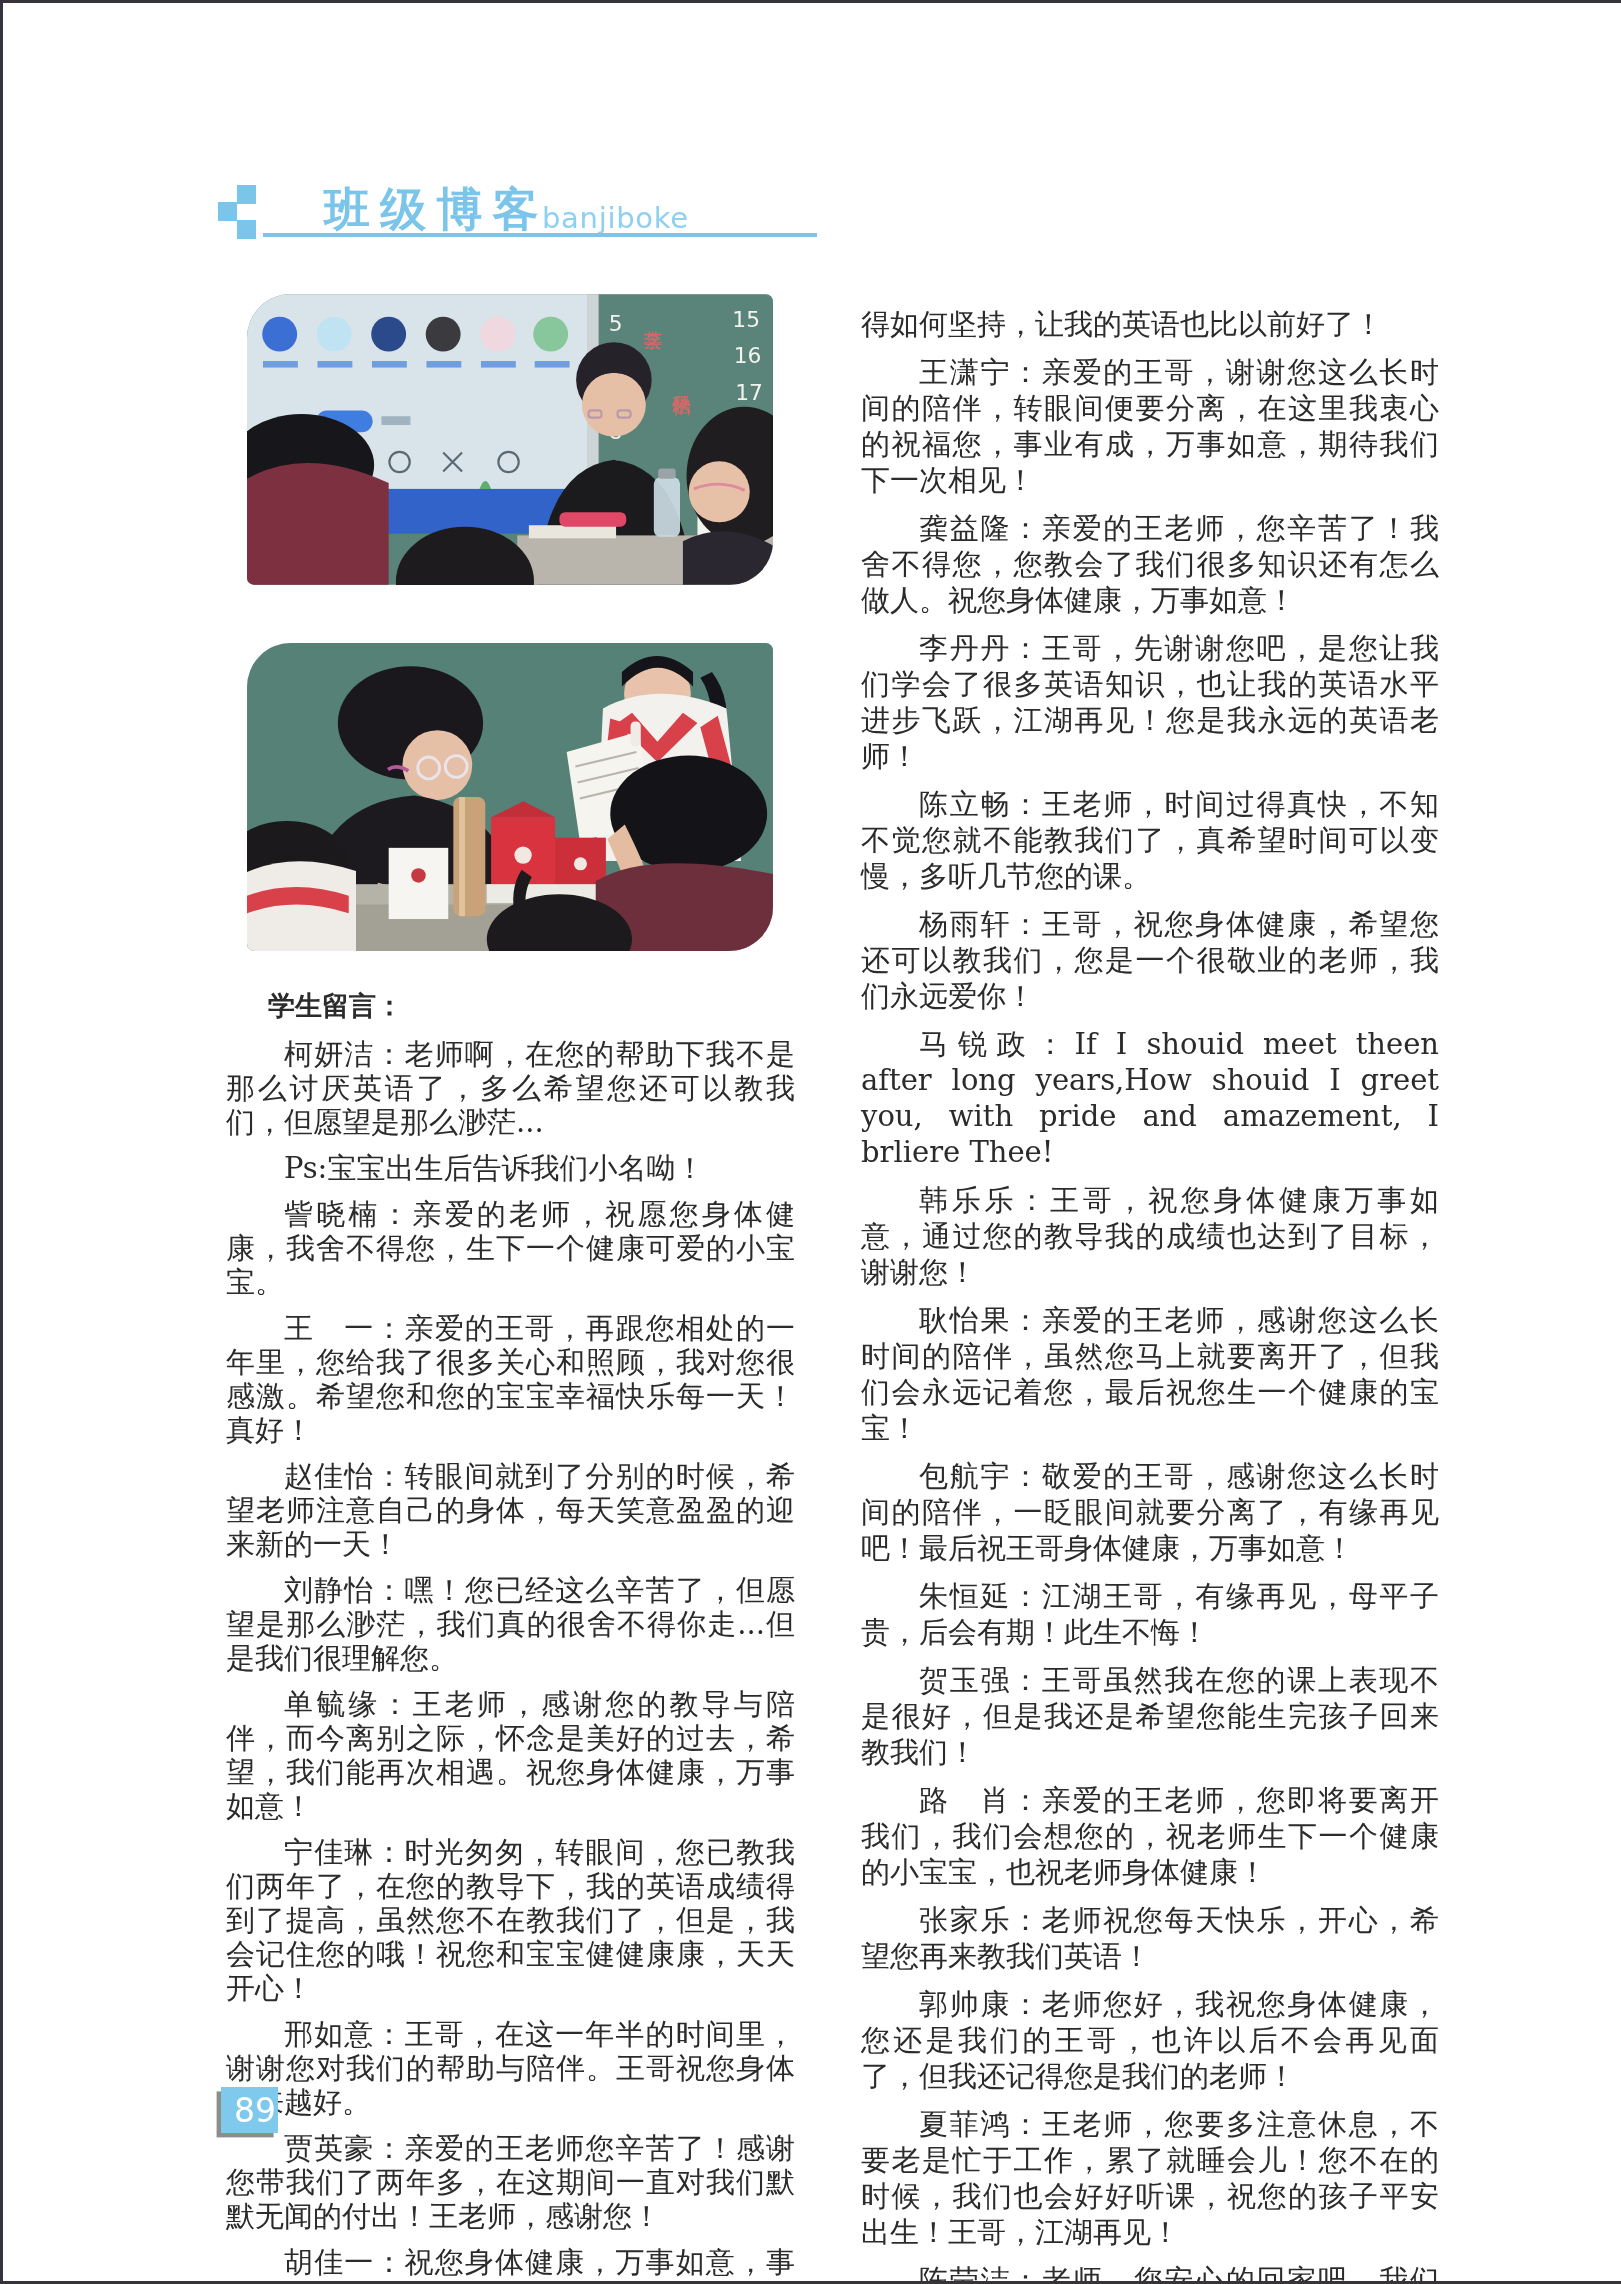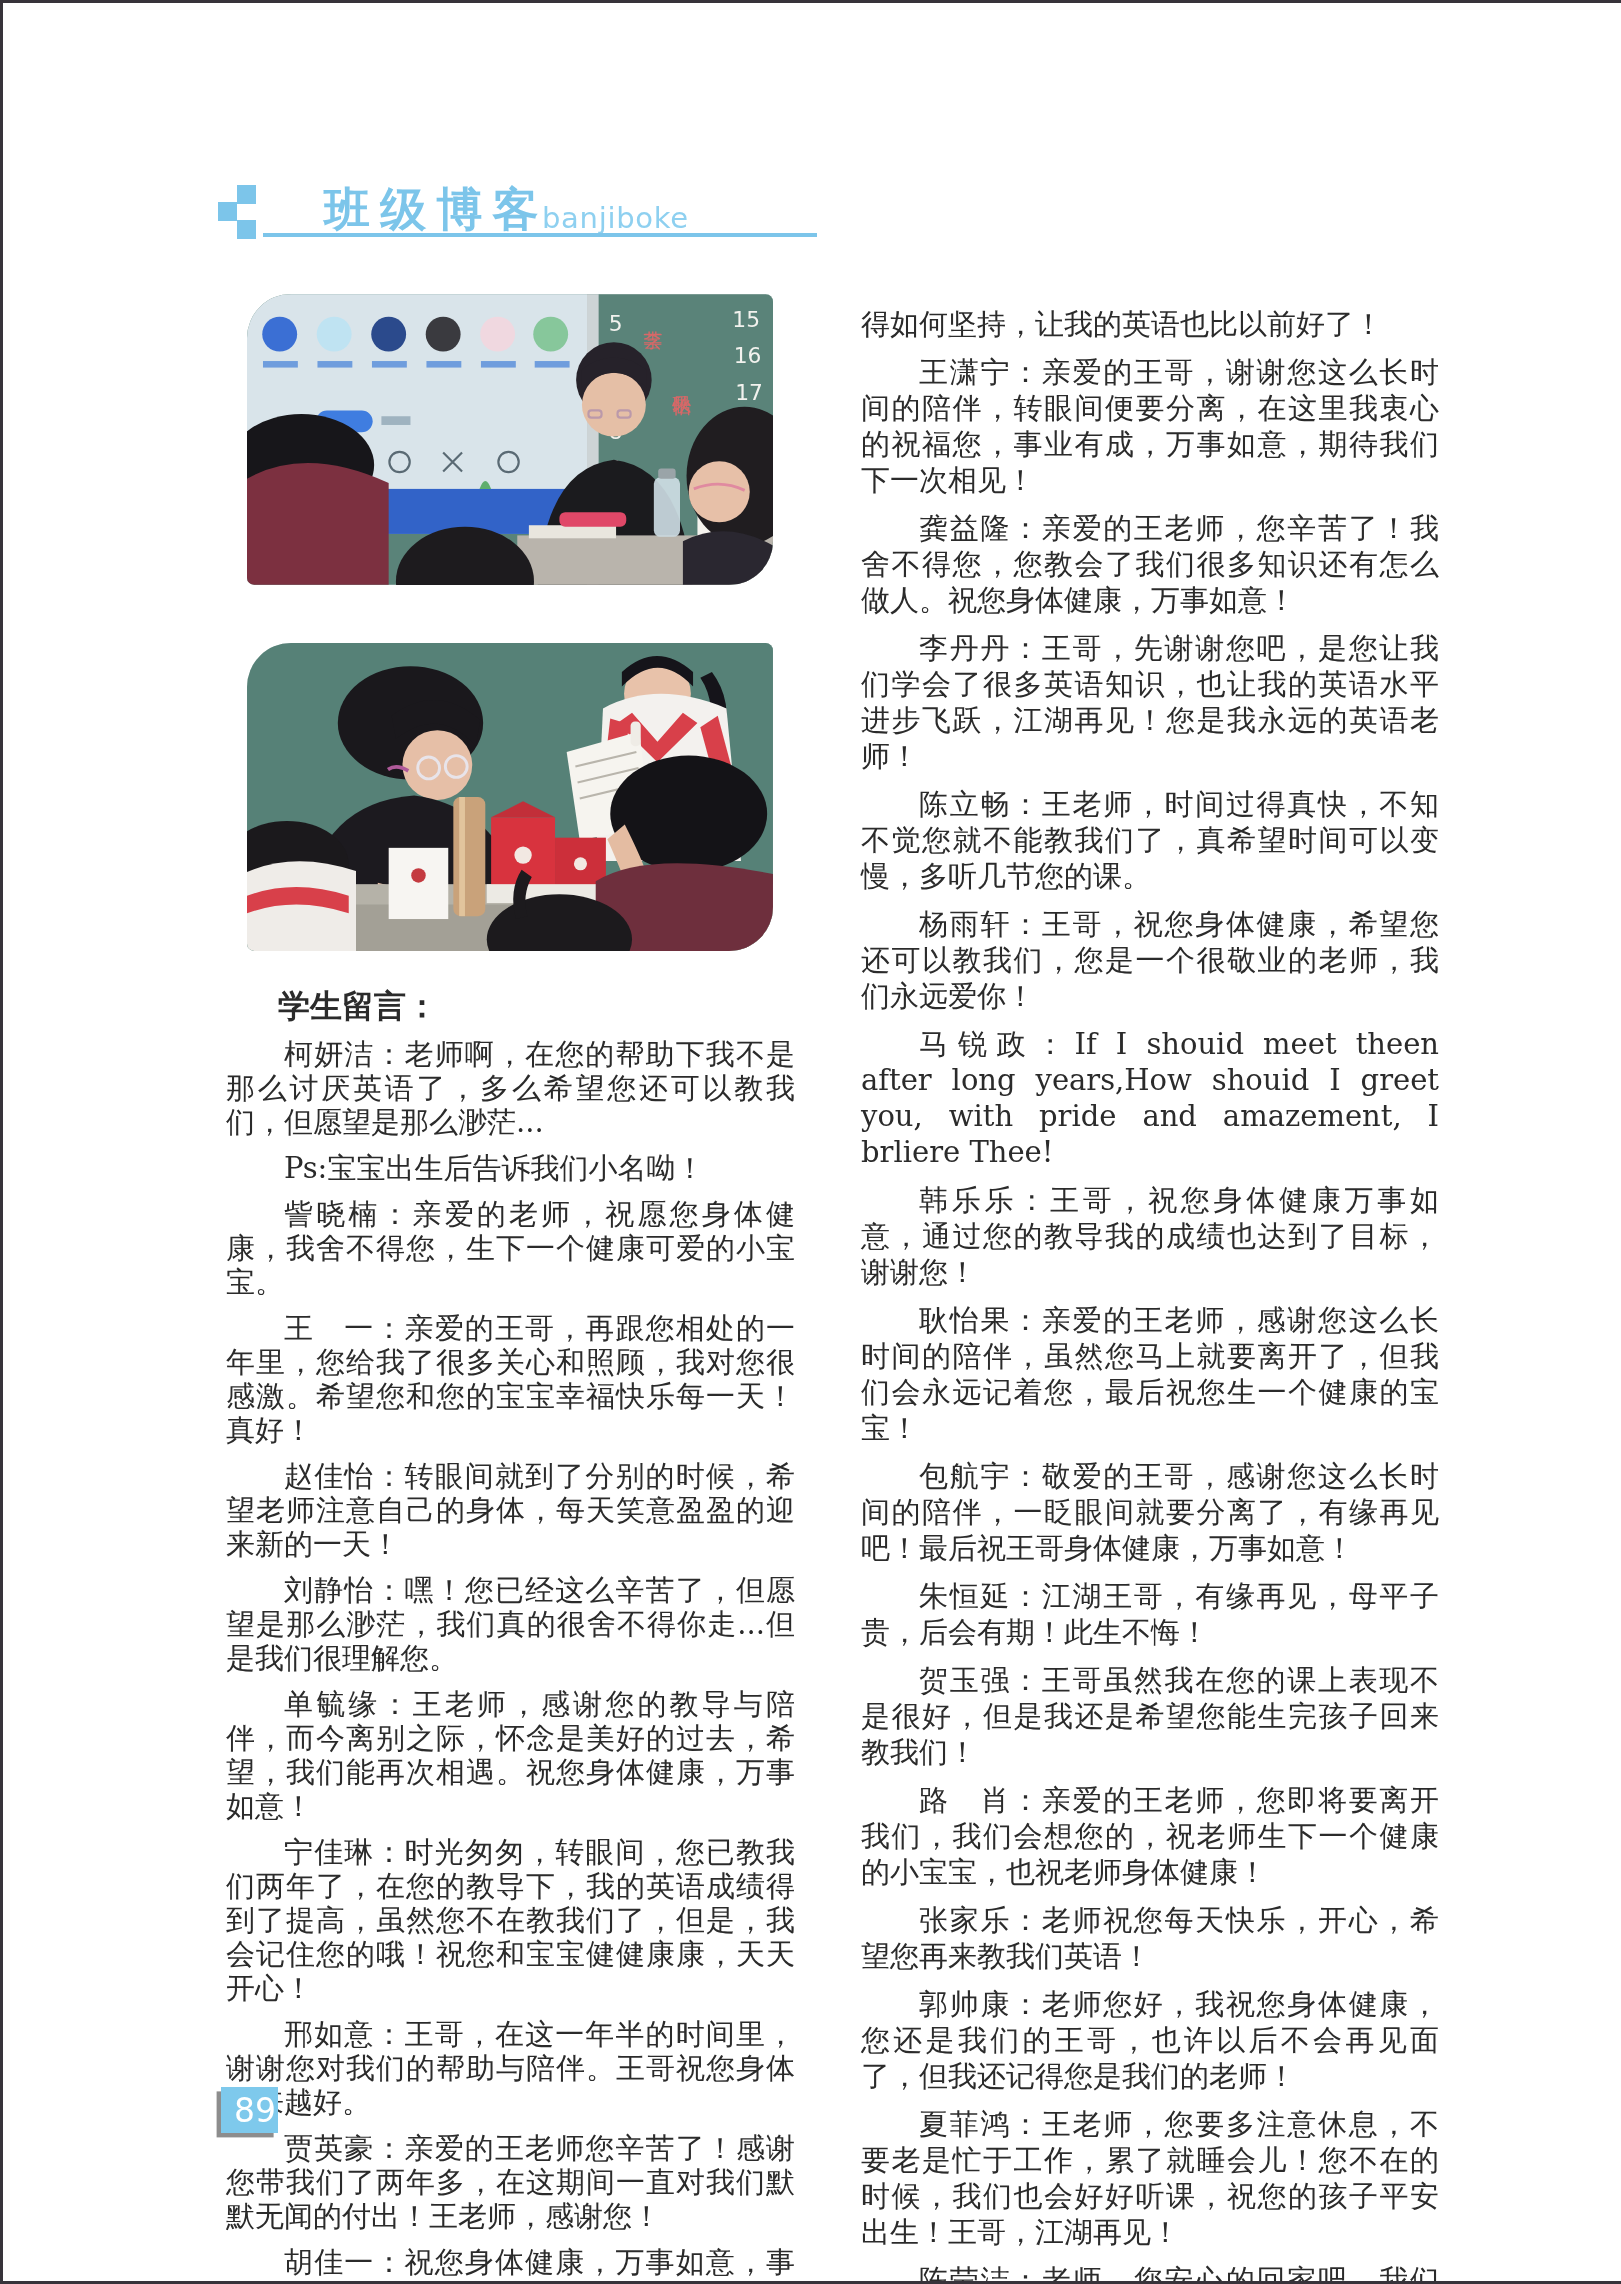--- a/index.html
+++ b/index.html
@@ -41,21 +41,21 @@
   .right-col{left:846px;width:602px;}
   .photo{
     position:relative;margin-left:33px;width:526px;
     border-radius:44px 7.3px 44px 7.3px;
     overflow:hidden;display:block;
   }
   .photo1{height:291px;margin-bottom:58px;}
   .photo2{height:308px;margin-bottom:36px;}
   .photo svg{display:block;}
   .messages-heading{
-    font-weight:bold;font-size:32px;line-height:38px;
+    font-weight:bold;font-size:27px;line-height:38px;
     margin:0 0 2.9px 0;text-indent:2em;
   }
   
   .page-num{
     position:absolute;left:218px;top:2084px;width:46px;height:46px;
     background:#7ec9ec;box-shadow:-4.4px 4.4px 0 #8d8d8d;
     color:#ffffff;font-family:"DejaVu Sans","Liberation Sans",sans-serif;
     font-size:33px;display:flex;align-items:center;justify-content:center;padding-left:11px;
   }
 </style>

